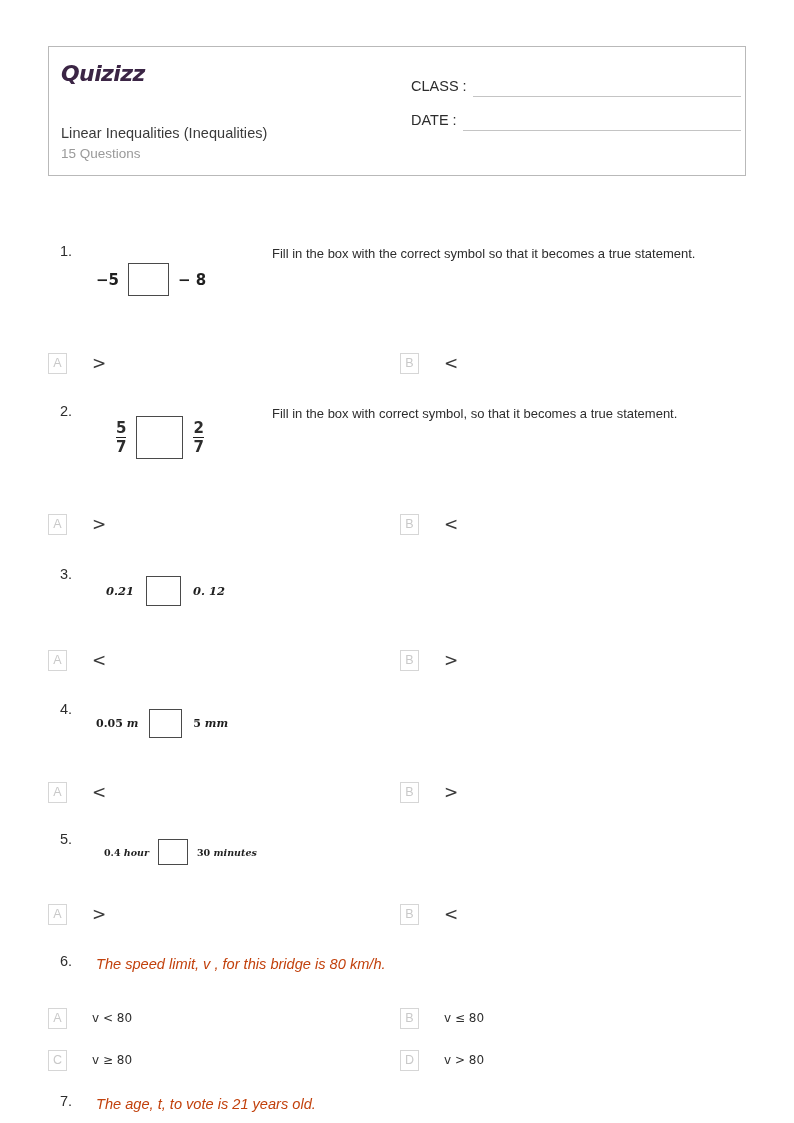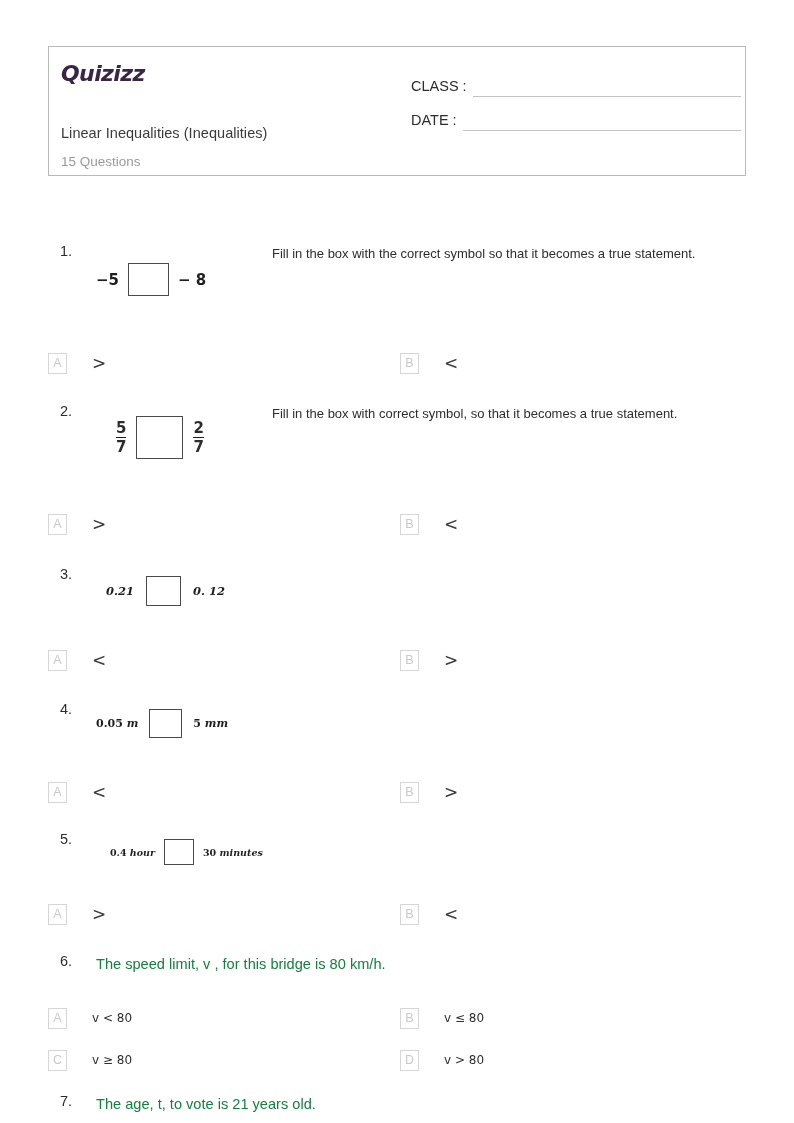--- a/index.html
+++ b/index.html
@@ -62,21 +62,21 @@
     left: 12px;
     top: 78px;
     font-size: 14.5px;
     color: #3a3a3a;
     letter-spacing: 0.05px;
     white-space: nowrap;
   }
   .quiz-count {
     position: absolute;
     left: 12px;
-    top: 107px;
+    top: 99px;
     font-size: 13.5px;
     color: #9a9a9a;
     white-space: nowrap;
   }
 
   .header-right {
     position: absolute;
     left: 362px;
     top: 16px;
     width: 330px;
@@ -129,21 +129,22 @@
     top: 0;
     width: 180px;
   }
   .q-text-inline {
     position: absolute;
     left: 48px;
     top: 0;
     width: 640px;
     font-size: 14.6px;
     line-height: 1.6;
-    color: #15803d;
+    color: #c2410c;
+    font-style: italic;
   }
 
   
   .expr {
     display: flex;
     align-items: center;
     justify-content: flex-start;
   }
   .expr-val {
     white-space: nowrap;
@@ -353,21 +354,21 @@
           <span class="opt-letter">B</span>
           <span class="opt-label sym">&gt;</span>
         </div>
       </div>
     </div>
   </div>
 
   <div class="q-block" style="top:831px;">
     <div class="q-num">5.</div>
     <div class="q-stem" style="top:8px;">
-      <div class="expr style-time" style="margin-left:14px;">
+      <div class="expr style-time" style="margin-left:8px;">
         <span class="expr-val"><span class="num">0.4 </span><span>hour</span></span>
         <span class="answer-box"></span>
         <span class="expr-val"><span class="num">30 </span><span>minutes</span></span>
       </div>
     </div>
     <div class="opts" style="top:62px;">
       <div class="opt-row">
         <div class="opt col-left">
           <span class="opt-letter">A</span>
           <span class="opt-label sym">&gt;</span>

